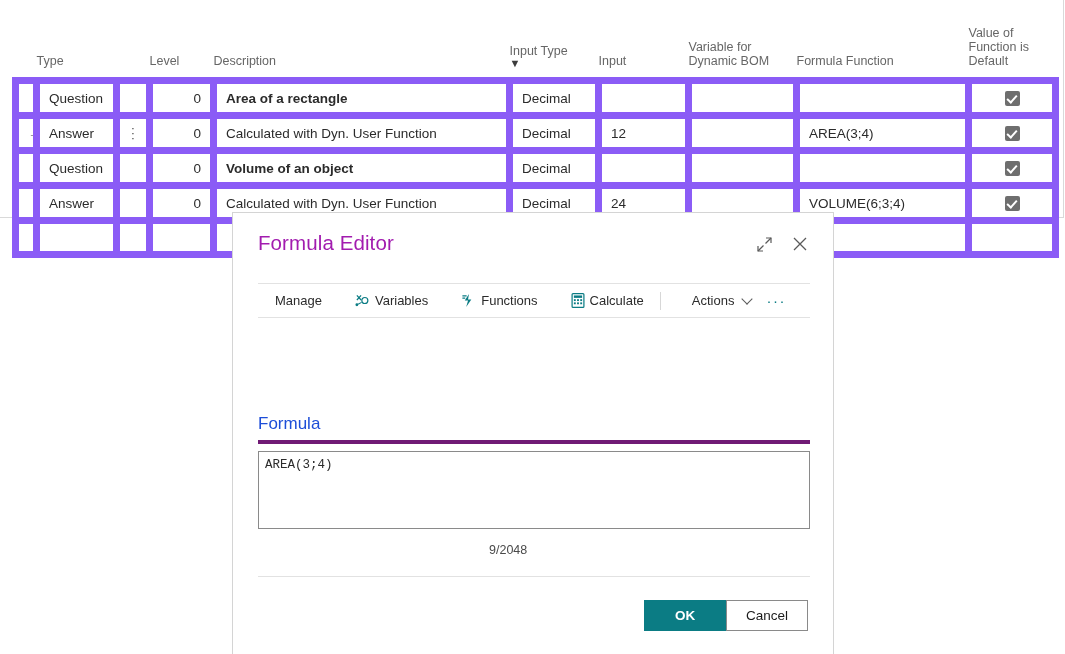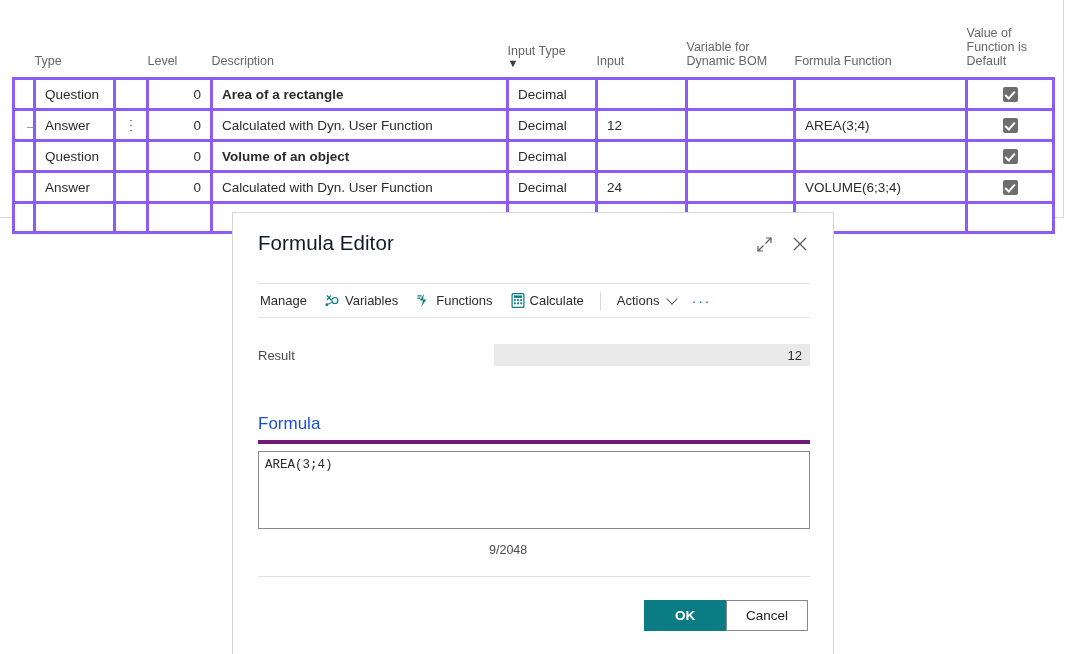--- a/index.html
+++ b/index.html
@@ -65,21 +65,21 @@
   th .filter-ico {
     display: block;
     margin-top: 1px;
     line-height: 9px;
     font-size: 11px;
     color: #3c3c3c;
   }
 
   table.grid tbody td {
     height: 28px;
-    border: 3px solid #8b5cf6;
+    border: 7px solid #8b5cf6;
     font-size: 13.5px;
     color: #2b2b2b;
     padding: 0 9px;
     background: #ffffff;
     overflow: hidden;
     white-space: nowrap;
   }
   table.grid tbody tr.empty-row td { height: 27px; }
   td.td-ind {
     border: none;
@@ -141,21 +141,21 @@
     box-sizing: border-box;
     background: #ffffff;
     border: 1px solid #d4d4d4;
     border-bottom: none;
   }
   .dlg-title {
     position: absolute;
     left: 25px;
     top: 18px;
     font-size: 20.5px;
-    color: #0f172a;
+    color: #a21caf;
     letter-spacing: 0.1px;
   }
   .dlg-icons {
     position: absolute;
     right: 22px;
     top: 20px;
     display: flex;
     align-items: center;
     gap: 14px;
   }
@@ -184,20 +184,21 @@
   .tb-item {
     display: flex;
     align-items: center;
     gap: 5px;
     font-size: 13px;
     color: #2b2b2b;
     padding: 0 9px;
     height: 100%;
     cursor: pointer;
     white-space: nowrap;
+    margin-left: 15px;
   }
   .tb-item:first-child { padding-left: 2px; }
   .tb-sep {
     width: 1px;
     height: 18px;
     background: #d7d7d7;
     margin: 0 7px;
   }
   .tb-ico { color: #0b7c84; display: flex; align-items: center; }
   .caret-dn {
@@ -517,25 +518,20 @@
         <span>Calculate</span>
       </div>
       <div class="tb-sep"></div>
       <div class="tb-item">
         <span>Actions</span>
         <span class="caret-dn"></span>
       </div>
       <div class="tb-ellipsis">···</div>
     </div>
 
-    <div class="field-row r1">
-      <span class="fr-label">Result</span>
-      <span class="fr-dots"></span>
-      <input class="fr-input" type="text" readonly="" value="12" style="">
-    </div>
 
 
     <div class="sec-head">Formula</div>
 
     <textarea class="formula-box" style="">AREA(3;4)</textarea>
 
     <div class="char-count">9/2048</div>
 
     <div class="dlg-divider"></div>
 

